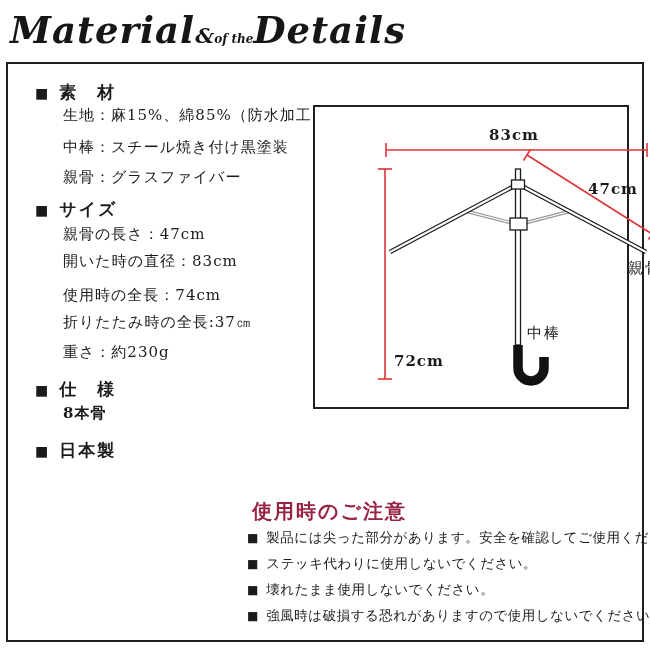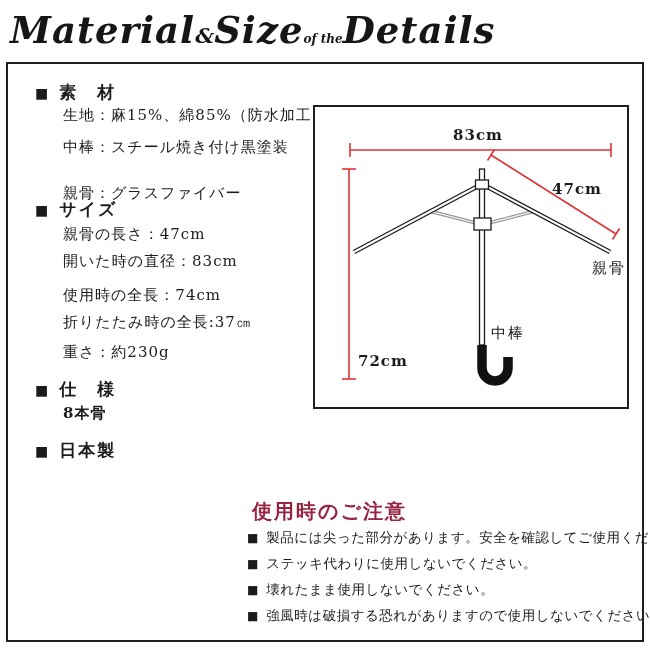--- a/index.html
+++ b/index.html
@@ -26,21 +26,21 @@
     position:absolute;left:27px;display:flex;align-items:center;
     font-weight:bold;font-size:17px;letter-spacing:2px;white-space:nowrap;
   }
   .bullet{font-size:14px;line-height:1;margin-right:11px;letter-spacing:0;font-family:"DejaVu Sans","Liberation Sans",sans-serif;}
   .spec-item{
     position:absolute;left:55px;font-size:15px;letter-spacing:1px;white-space:nowrap;
   }
   
   .diagram-box{
     position:absolute;left:305px;top:41px;width:316px;height:304px;
-    border:2px solid #1f1f1f;box-sizing:border-box;background:#fff;
+    border:2px solid #1f1f1f;box-sizing:border-box;background:#fff;padding-left:36px;
   }
   .diagram-box svg{display:block;}
   svg text{font-family:"DejaVu Serif","Liberation Serif",serif;}
   .dim-label{font-size:15px;font-weight:bold;fill:#1c1c1c;letter-spacing:1px;}
   .part-label{font-size:15px;fill:#1c1c1c;letter-spacing:2px;}
   
   .notes-heading{
     position:absolute;left:244px;top:434px;font-size:20px;font-weight:bold;letter-spacing:2px;white-space:nowrap;
   }
   .note-item{
@@ -48,34 +48,33 @@
     font-size:13.5px;letter-spacing:0.5px;white-space:nowrap;
   }
   .note-item .bullet{font-size:12px;margin-right:8px;}
 </style>
 </head>
 <body>
 
 <div class="page-header">
   <span class="t-big">Material</span>
   <span class="t-amp">&amp;</span>
-  <span class="t-big">Size</span>
   <span class="t-small">of the</span>
   <span class="t-big">Details</span>
 </div>
 
 <div class="outer-box">
 
   <div class="sec-header" style="top:17px;">
     <span class="bullet">■</span>
     <span>素　材</span>
   </div>
   <div class="spec-item" style="top:42px;">生地：麻15%、綿85%（防水加工）</div>
   <div class="spec-item" style="top:74px;">中棒：スチール焼き付け黒塗装</div>
-  <div class="spec-item" style="top:120px;text-align:center;">親骨：グラスファイバー</div>
+  <div class="spec-item" style="top:104px;text-align:center;">親骨：グラスファイバー</div>
 
   <div class="sec-header" style="top:134px;">
     <span class="bullet">■</span>
     <span>サイズ</span>
   </div>
   <div class="spec-item" style="top:161px;">親骨の長さ：47cm</div>
   <div class="spec-item" style="top:188px;">開いた時の直径：83cm</div>
   <div class="spec-item" style="top:222px;">使用時の全長：74cm</div>
   <div class="spec-item" style="top:249px;">折りたたみ時の全長:37㎝</div>
   <div class="spec-item" style="top:279px;">重さ：約230g</div>

